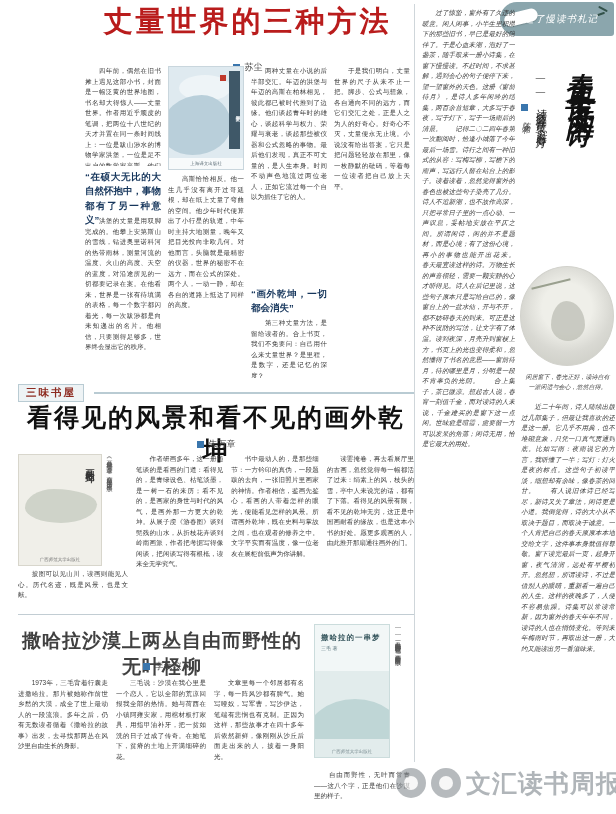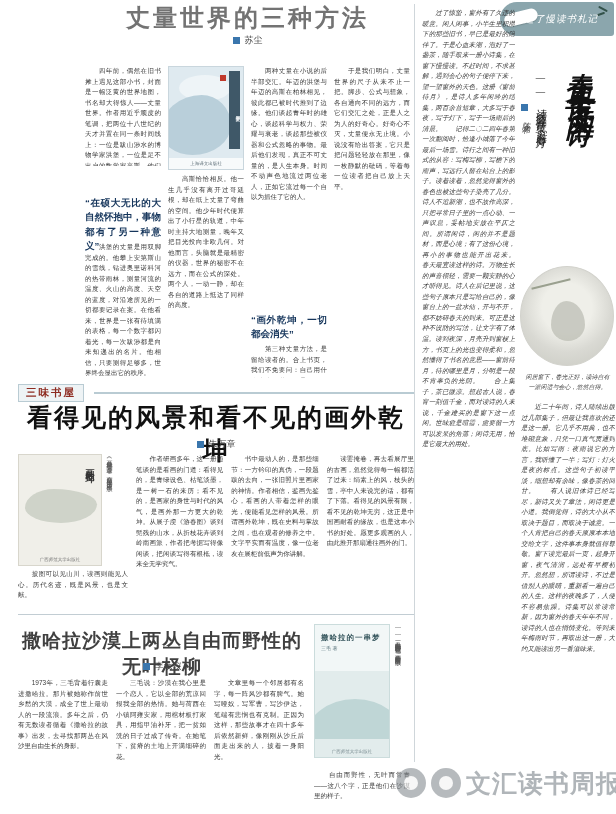--- a/index.html
+++ b/index.html
@@ -3,29 +3,29 @@
 <meta charset="utf-8">
 <style>
   html,body{margin:0;padding:0;background:#e9e9e9;}
   *{box-sizing:border-box;}
   #page{position:relative;width:616px;height:814px;background:#ffffff;margin:0 auto;
         font-family:"Liberation Sans",sans-serif;color:#222;overflow:hidden;}
   .bt{font-size:6.5px;line-height:1.62;color:#3a3a3a;text-align:justify;overflow:hidden;}
   .serif{font-family:"Liberation Serif",serif;}
   .byline{display:flex;align-items:center;justify-content:center;gap:5px;font-size:9px;color:#444;}
   .sq{width:7px;height:7px;background:#3a76ad;display:inline-block;flex:none;}
-  .quote{font-weight:bold;color:#16365c;font-size:9.5px;line-height:1.5;text-align:justify;margin-top:26px;}
+  .quote{font-weight:bold;color:#16365c;font-size:9.5px;line-height:1.5;text-align:justify;}
   .vtext{writing-mode:vertical-rl;text-orientation:upright;}
   .rule-h{position:absolute;background:#c2cdd3;height:1px;}
   .rule-v{position:absolute;background:#cfd6da;width:1px;}
 
   
   #a1{position:absolute;left:85px;top:2px;width:325px;height:376px;}
-  #a1-title{font-size:24px;font-weight:800;letter-spacing:3px;text-align:center;color:#737373;font-family:Liberation Mono, monospace;}
-  #a1-byline{margin-top:0;}
+  #a1-title{font-size:29px;font-weight:800;letter-spacing:3px;text-align:center;color:#b91c1c;font-family:Liberation Mono, monospace;}
+  #a1-byline{margin-top:19px;}
   #a1-body{position:absolute;left:0;top:64px;width:325px;height:312px;display:flex;gap:7px;}
   .a1col{width:76px;height:312px;overflow:hidden;display:flex;flex-direction:column;}
   #cover1{width:76px;height:104px;flex:none;position:relative;background:#dfeaf0;border:1px solid #c9d6dd;overflow:hidden;}
   #cover1 .mount{position:absolute;left:-8px;top:28px;width:70px;height:60px;background:#b9cfda;border-radius:58% 42% 55% 45%/60% 50% 50% 40%;}
   #cover1 .mist{position:absolute;left:10px;top:8px;width:52px;height:26px;background:#eef4f7;border-radius:50%;}
   #cover1 .strip{position:absolute;right:3px;top:4px;width:11px;height:78px;background:#3f5868;color:#f2f5f7;font-size:5px;line-height:1.1;padding-top:3px;text-align:center;}
   #cover1 .seal{position:absolute;right:17px;top:8px;width:6px;height:6px;background:#c0392b;}
   #cover1 .pub{position:absolute;left:0;bottom:0;width:100%;height:11px;background:#f7fafb;color:#5a6b74;font-size:4.5px;text-align:center;line-height:11px;}
 
   

